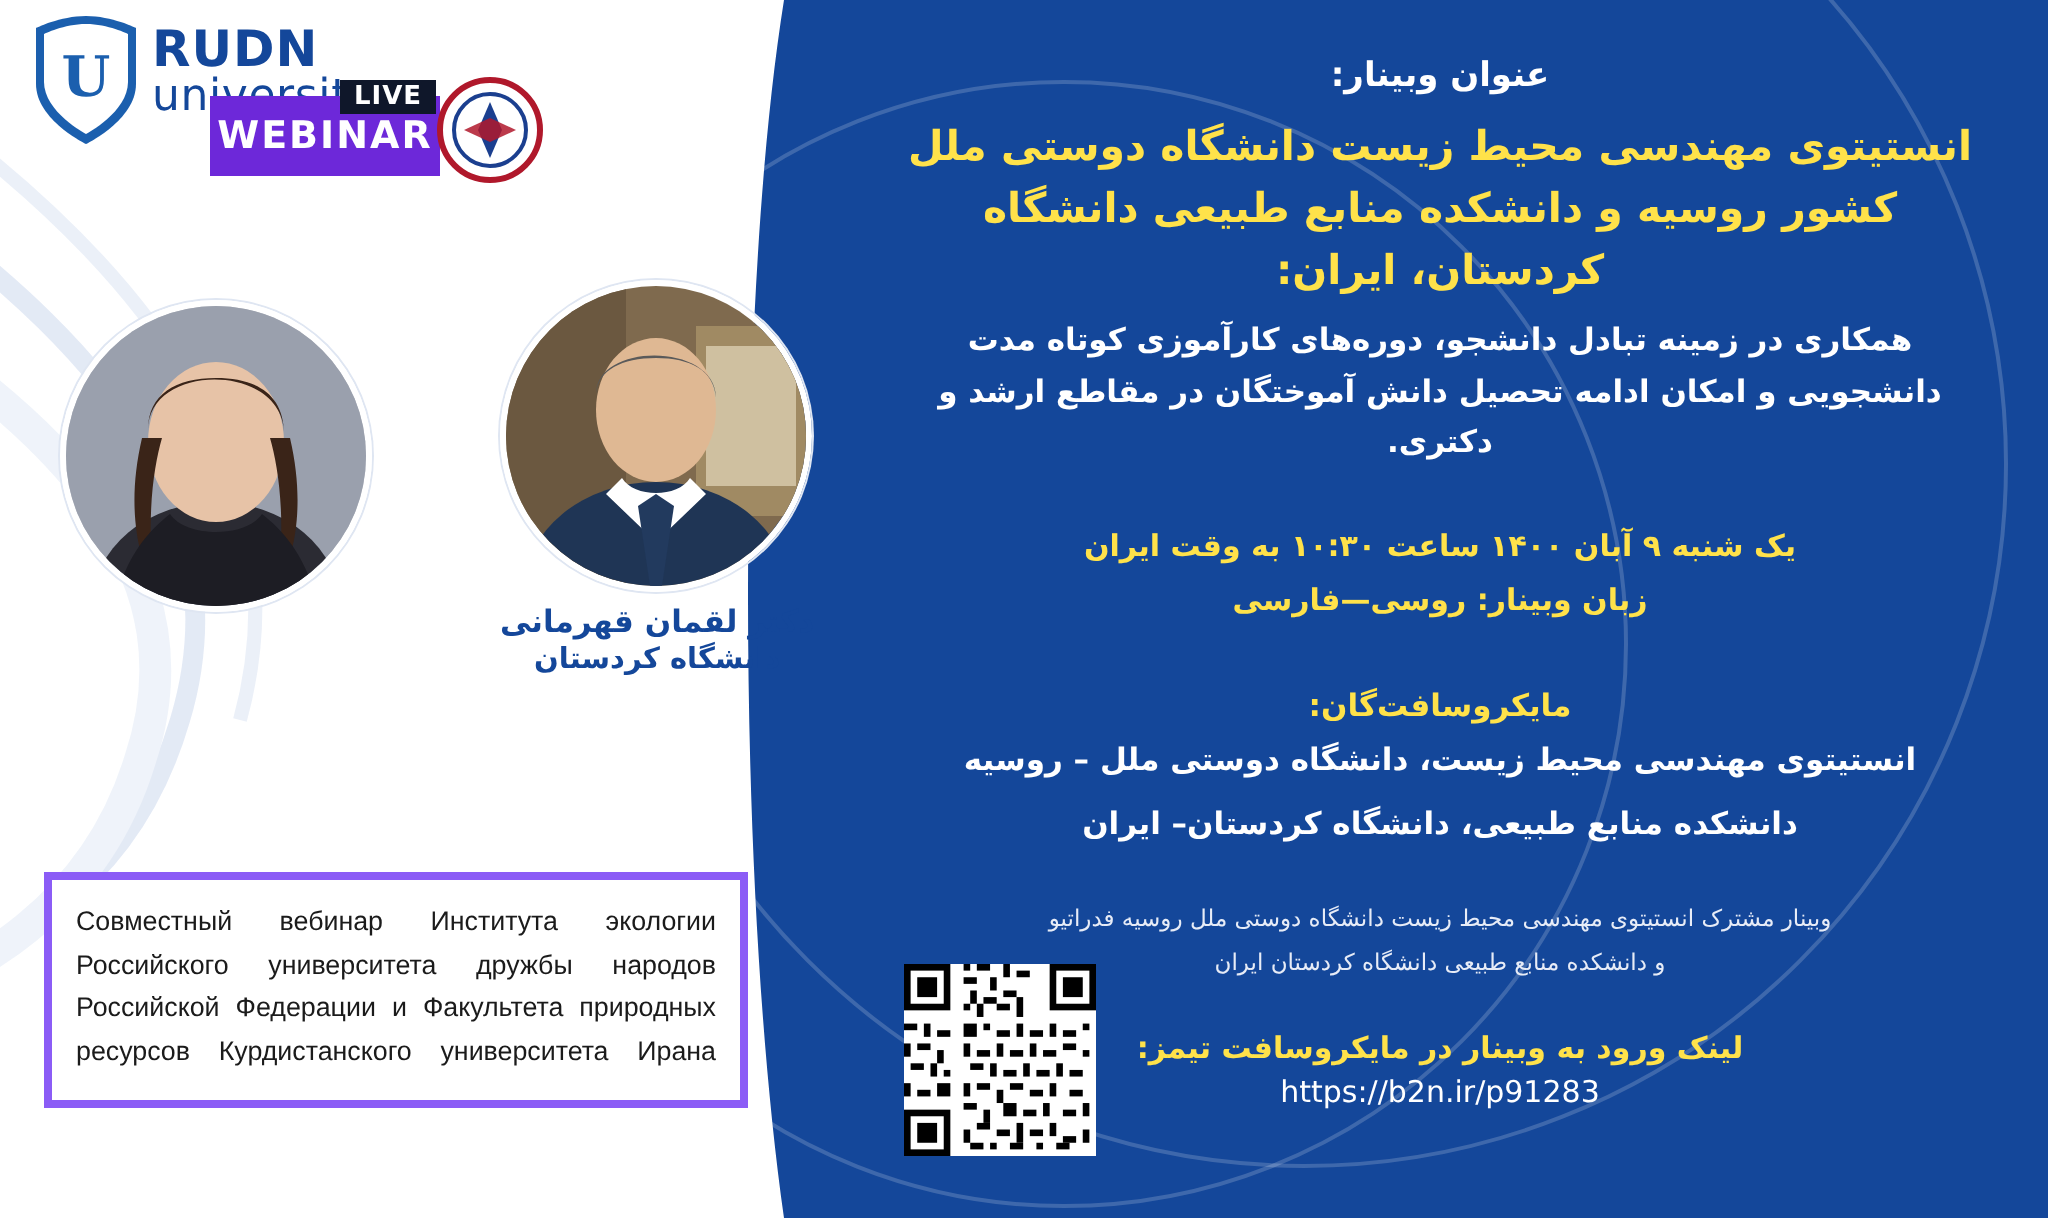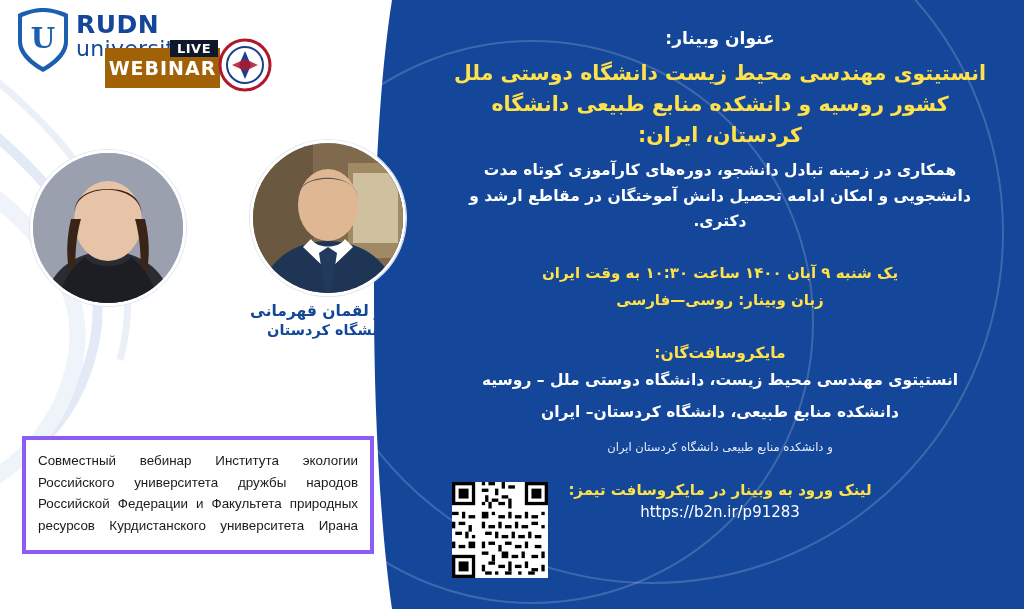--- a/index.html
+++ b/index.html
@@ -33,21 +33,21 @@
   .rudn-emblem{
     position:absolute;left:14px;top:6px;width:58px;height:68px;
   }
   .rudn-text{
     position:absolute;left:76px;top:12px;color:#14479a;line-height:1.02;
   }
   .rudn-text .l1{font-size:25px;font-weight:bold;letter-spacing:.5px;}
   .rudn-text .l2{font-size:22px;letter-spacing:.3px;}
   .webinar-badge{
     position:absolute;left:105px;top:48px;width:115px;height:40px;
-    background:#a16207;color:#fff;display:flex;align-items:center;justify-content:center;
+    background:#6d28d9;color:#fff;display:flex;align-items:center;justify-content:center;
     font-size:19px;font-weight:bold;letter-spacing:1px;
   }
   .live-flag{
     position:absolute;left:170px;top:40px;background:#0f172a;color:#fff;
     font-size:13px;font-weight:bold;padding:1px 7px;letter-spacing:.5px;
   }
   .uok-emblem{
     position:absolute;left:218px;top:38px;width:54px;height:54px;
   }
   
@@ -282,19 +282,20 @@
     <div class="r-title">انستیتوی مهندسی محیط زیست دانشگاه دوستی ملل کشور روسیه و دانشکده منابع طبیعی دانشگاه کردستان، ایران:</div>
     <div class="r-sub">همکاری در زمینه تبادل دانشجو، دوره‌های کارآموزی کوتاه مدت دانشجویی و امکان ادامه تحصیل دانش آموختگان در مقاطع ارشد و دکتری.</div>
 
     <div class="r-date">یک شنبه ۹ آبان ۱۴۰۰ ساعت ۱۰:۳۰ به وقت ایران</div>
     <div class="r-date" style="margin-top:2px">زبان وبینار: روسی—فارسی</div>
 
     <div class="r-org-head">مایکروسافت‌گان:</div>
     <div class="r-org">انستیتوی مهندسی محیط زیست، دانشگاه دوستی ملل – روسیه</div>
     <div class="r-org">دانشکده منابع طبیعی، دانشگاه کردستان– ایران</div>
 
-    <div class="r-ru-note" style="margin-top:12px">و دانشکده منابع طبیعی دانشگاه کردستان ایران</div>
+    <div class="r-ru-note">وبینار مشترک انستیتوی مهندسی محیط زیست دانشگاه دوستی ملل روسیه فدراتیو</div>
+    <div class="r-ru-note" style="margin-top:2px">و دانشکده منابع طبیعی دانشگاه کردستان ایران</div>
 
     <div class="r-link-label">لینک ورود به وبینار در مایکروسافت تیمز:</div>
     <div class="r-link">https://b2n.ir/p91283</div>
   </div>
 
 </div>
 
 </body></html>

